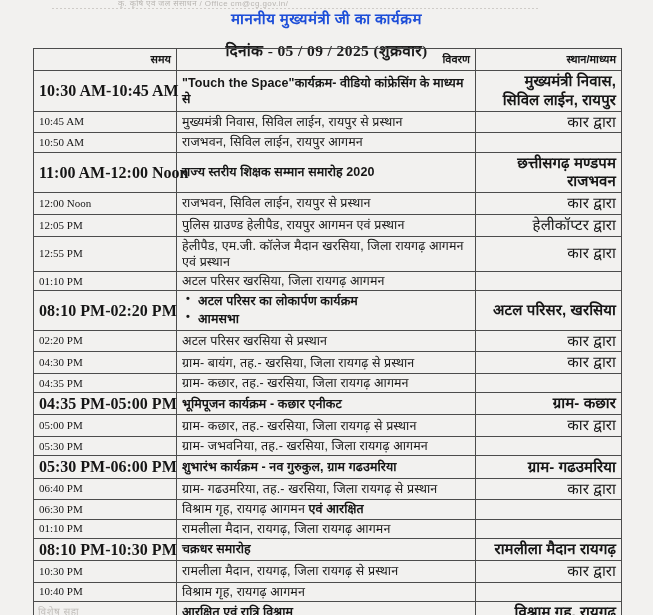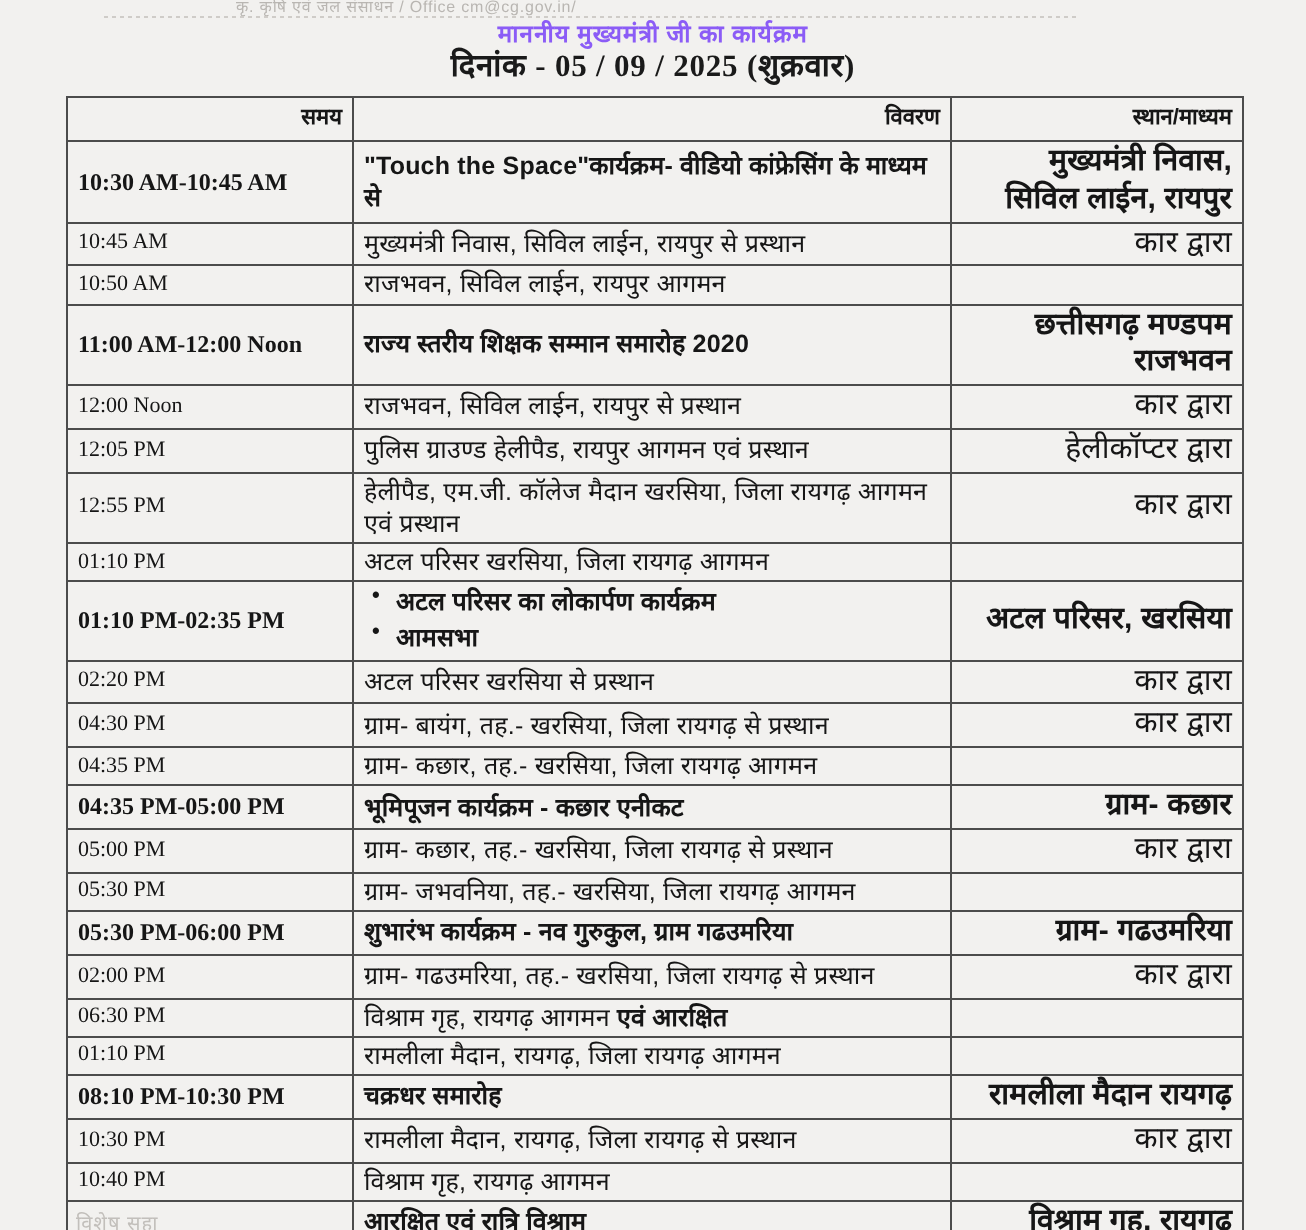--- a/index.html
+++ b/index.html
@@ -50,34 +50,34 @@
     width: 653px;
     height: 615px;
   }
 
   .title-block {
     text-align: center;
     padding-top: 11px;
   }
   .title-line1 {
     font-family: "Liberation Serif", serif;
-    font-size: 12px;
-    font-weight: bold;
-    color: #8b5cf6;
+    font-size: 15px;
+    font-weight: bold;
+    color: #1d4ed8;
     letter-spacing: .6px;
     line-height: 1.15;
   }
   .title-line2 {
     font-family: "Liberation Serif", serif;
     font-size: 15.5px;
     font-weight: bold;
     color: #1a1a1a;
     letter-spacing: .4px;
     line-height: 1.2;
-    margin-top: 0;
+    margin-top: 14px;
   }
 
   table.schedule {
     position: absolute;
     left: 33px;
     top: 48px;
     width: 588px;
     border-collapse: collapse;
     table-layout: fixed;
     background: transparent;
@@ -105,21 +105,21 @@
 
   td.time {
     font-family: "Liberation Serif", serif;
     font-size: 11px;
     text-align: left;
     white-space: nowrap;
     line-height: 1.2;
   }
   td.time.bold {
     font-weight: bold;
-    font-size: 12px;
+    font-size: 16px;
   }
 
   td.desc {
     font-family: "Liberation Sans", sans-serif;
     font-size: 12.5px;
     text-align: left;
     line-height: 1.3;
     letter-spacing: .1px;
   }
   td.desc.bold { font-weight: bold; }
@@ -227,21 +227,21 @@
           <td class="time">12:55 PM</td>
           <td class="desc"><span>हेलीपैड, एम.जी. कॉलेज मैदान खरसिया, जिला रायगढ़ आगमन एवं प्रस्थान</span></td>
           <td class="place">कार द्वारा</td>
         </tr>
         <tr>
           <td class="time">01:10 PM</td>
           <td class="desc"><span>अटल परिसर खरसिया, जिला रायगढ़  आगमन</span></td>
           <td class="place"></td>
         </tr>
         <tr>
-          <td class="time bold">01:10 PM-02:35 PM</td>
+          <td class="time bold">08:10 PM-02:20 PM</td>
           <td class="desc">
             <ul class="bullets">
               <li>अटल परिसर का लोकार्पण कार्यक्रम</li>
               <li>आमसभा</li>
             </ul>
           </td>
           <td class="place bold">अटल परिसर, खरसिया</td>
         </tr>
         <tr>
           <td class="time">02:20 PM</td>
@@ -272,21 +272,21 @@
           <td class="time">05:30 PM</td>
           <td class="desc"><span>ग्राम- जभवनिया, तह.- खरसिया, जिला रायगढ़ आगमन</span></td>
           <td class="place"></td>
         </tr>
         <tr>
           <td class="time bold">05:30 PM-06:00 PM</td>
           <td class="desc bold"><span>शुभारंभ कार्यक्रम - नव गुरुकुल, ग्राम गढउमरिया</span></td>
           <td class="place bold">ग्राम- गढउमरिया</td>
         </tr>
         <tr>
-          <td class="time">02:00 PM</td>
+          <td class="time">06:40 PM</td>
           <td class="desc"><span>ग्राम- गढउमरिया, तह.- खरसिया, जिला रायगढ़ से प्रस्थान</span></td>
           <td class="place">कार द्वारा</td>
         </tr>
         <tr>
           <td class="time">06:30 PM</td>
           <td class="desc"><span>विश्राम गृह, रायगढ़ आगमन </span><span class="strong-tail">एवं आरक्षित</span></td>
           <td class="place"></td>
         </tr>
         <tr>
           <td class="time">01:10 PM</td>

